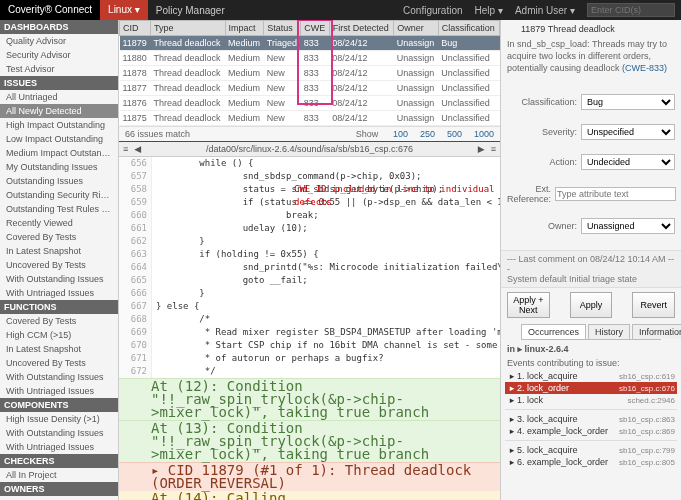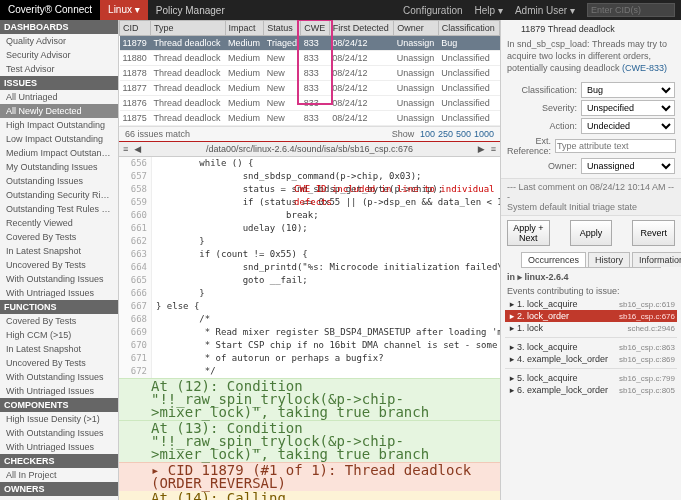--- a/index.html
+++ b/index.html
@@ -17,38 +17,38 @@
 .leftnav .item.sel{background:#888;color:#fff}
 .center{flex:1;display:flex;flex-direction:column;background:#fff;overflow:hidden}
 .table{font-size:9px;border-collapse:collapse;width:100%}
 .table th{background:#ddd;border:1px solid #bbb;padding:2px 3px;font-weight:normal;color:#333;text-align:left}
 .table td{border-bottom:1px solid #eee;padding:2px 3px;color:#666}
 .table tr.sel td{background:#6b7b8b;color:#fff}
 .cwe-hl{position:relative}
 .cwe-box{position:absolute;top:-2px;left:-4px;right:-4px;bottom:-70px;border:2px solid #d63384;pointer-events:none}
 .status-row{display:flex;padding:2px 6px;font-size:9px;color:#666;background:#f6f6f6;border-top:1px solid #ddd;border-bottom:1px solid #b91c1c}
 .status-row .sp{flex:1}
-.status-row .nums a{color:#2a6496;margin-left:3px}
+.status-row .nums a{color:#2a6496;margin-left:12px}
 .codebar{display:flex;align-items:center;background:#eee;border-bottom:1px solid #ccc;padding:2px 4px;font-size:9px;color:#555}
 .codebar .path{flex:1;text-align:center}
 .code{flex:1;overflow:auto;font-family:Menlo,Consolas,monospace;font-size:9px;line-height:13px;background:#fff;position:relative}
 .code .ln{display:flex}
 .code .gut{width:28px;text-align:right;padding-right:4px;color:#aaa;background:#fafafa;border-right:1px solid #eee;flex-shrink:0}
 .code .src{white-space:pre;padding-left:4px;flex:1;color:#333}
 .note{padding:1px 6px 1px 32px;font-size:14px}
 .note.green{background:#e6f5e0;color:#4a7a3a;border-top:1px solid #cde8c0}
 .note.red{background:#fbe3da;color:#8a3a1f;border-top:1px solid #f2c9b8}
 .note.yellow{background:#fdf3d6;color:#7a5c00}
 .annot{position:absolute;color:#c00;font-size:9px;pointer-events:none}
 .right{width:180px;background:#f4f4f4;border-left:1px solid #ccc;font-size:9px;overflow:hidden;display:flex;flex-direction:column}
 .right .title{font-weight:normal;padding:4px 20px;color:#333}
 .right .desc{padding:0 6px 4px;color:#666;line-height:12px}
 .right .desc a{color:#2a6496}
 .right .form{padding:2px 6px}
-.right .form .row{display:flex;align-items:center;margin:2px 0}
+.right .form .row{display:flex;align-items:center;margin:14px 0}
 .right .form label{width:70px;text-align:right;padding-right:4px;color:#666}
 .right .form select,.right .form input{flex:1;font-size:9px;border:1px solid #bbb;background:#fff;padding:1px}
 .right .btns{display:flex;gap:20px;padding:4px 6px}
 .right .btns button{flex:1;font-size:9px;padding:2px 0;border:1px solid #aaa;background:linear-gradient(#fff,#e6e6e6);cursor:pointer}
 .tabs{display:flex;border-bottom:1px solid #bbb;margin:2px 20px 0}
 .tabs .tab{padding:2px 6px;border:1px solid #bbb;border-bottom:none;background:#eee;margin-right:2px;font-size:9px;cursor:pointer}
 .tabs .tab.active{background:#fff}
 .occ{flex:1;overflow:auto;padding:2px 4px}
 .occ .hdr{color:#555;padding:2px;font-weight:bold}
 .occ .row{display:flex;align-items:center;padding:1px 2px}
@@ -228,21 +228,21 @@
           <div class="ln">
             <div class="gut">661</div>
             <div class="src">                udelay (10);</div>
           </div>
           <div class="ln">
             <div class="gut">662</div>
             <div class="src">        }</div>
           </div>
           <div class="ln">
             <div class="gut">663</div>
-            <div class="src">        if (count != 0x55) {</div>
+            <div class="src">        if (holding != 0x55) {</div>
           </div>
           <div class="ln">
             <div class="gut">664</div>
             <div class="src">                snd_printd("%s: Microcode initialization failed\n", __FU</div>
           </div>
           <div class="ln">
             <div class="gut">665</div>
             <div class="src">                goto __fail;</div>
           </div>
           <div class="ln">

